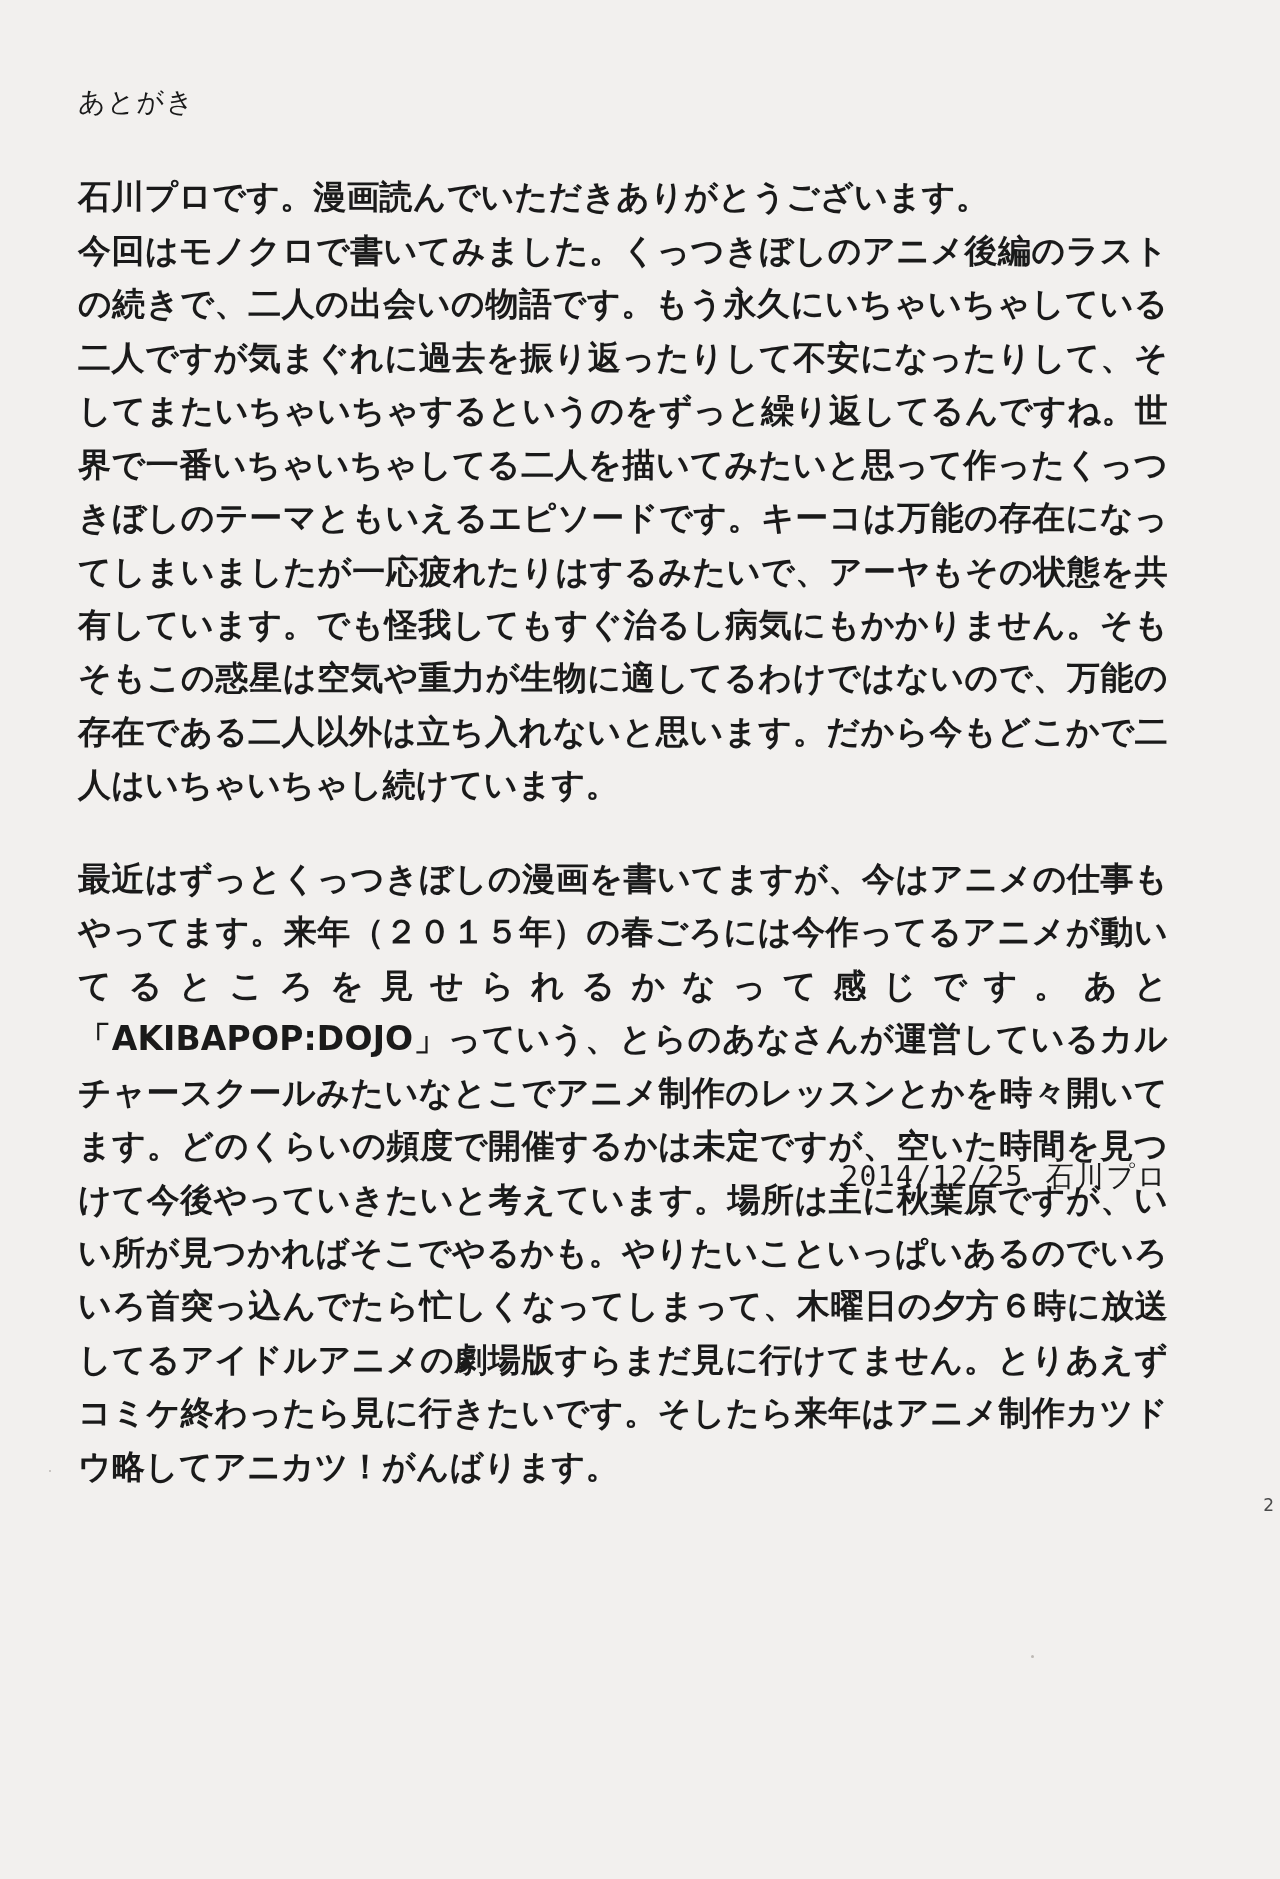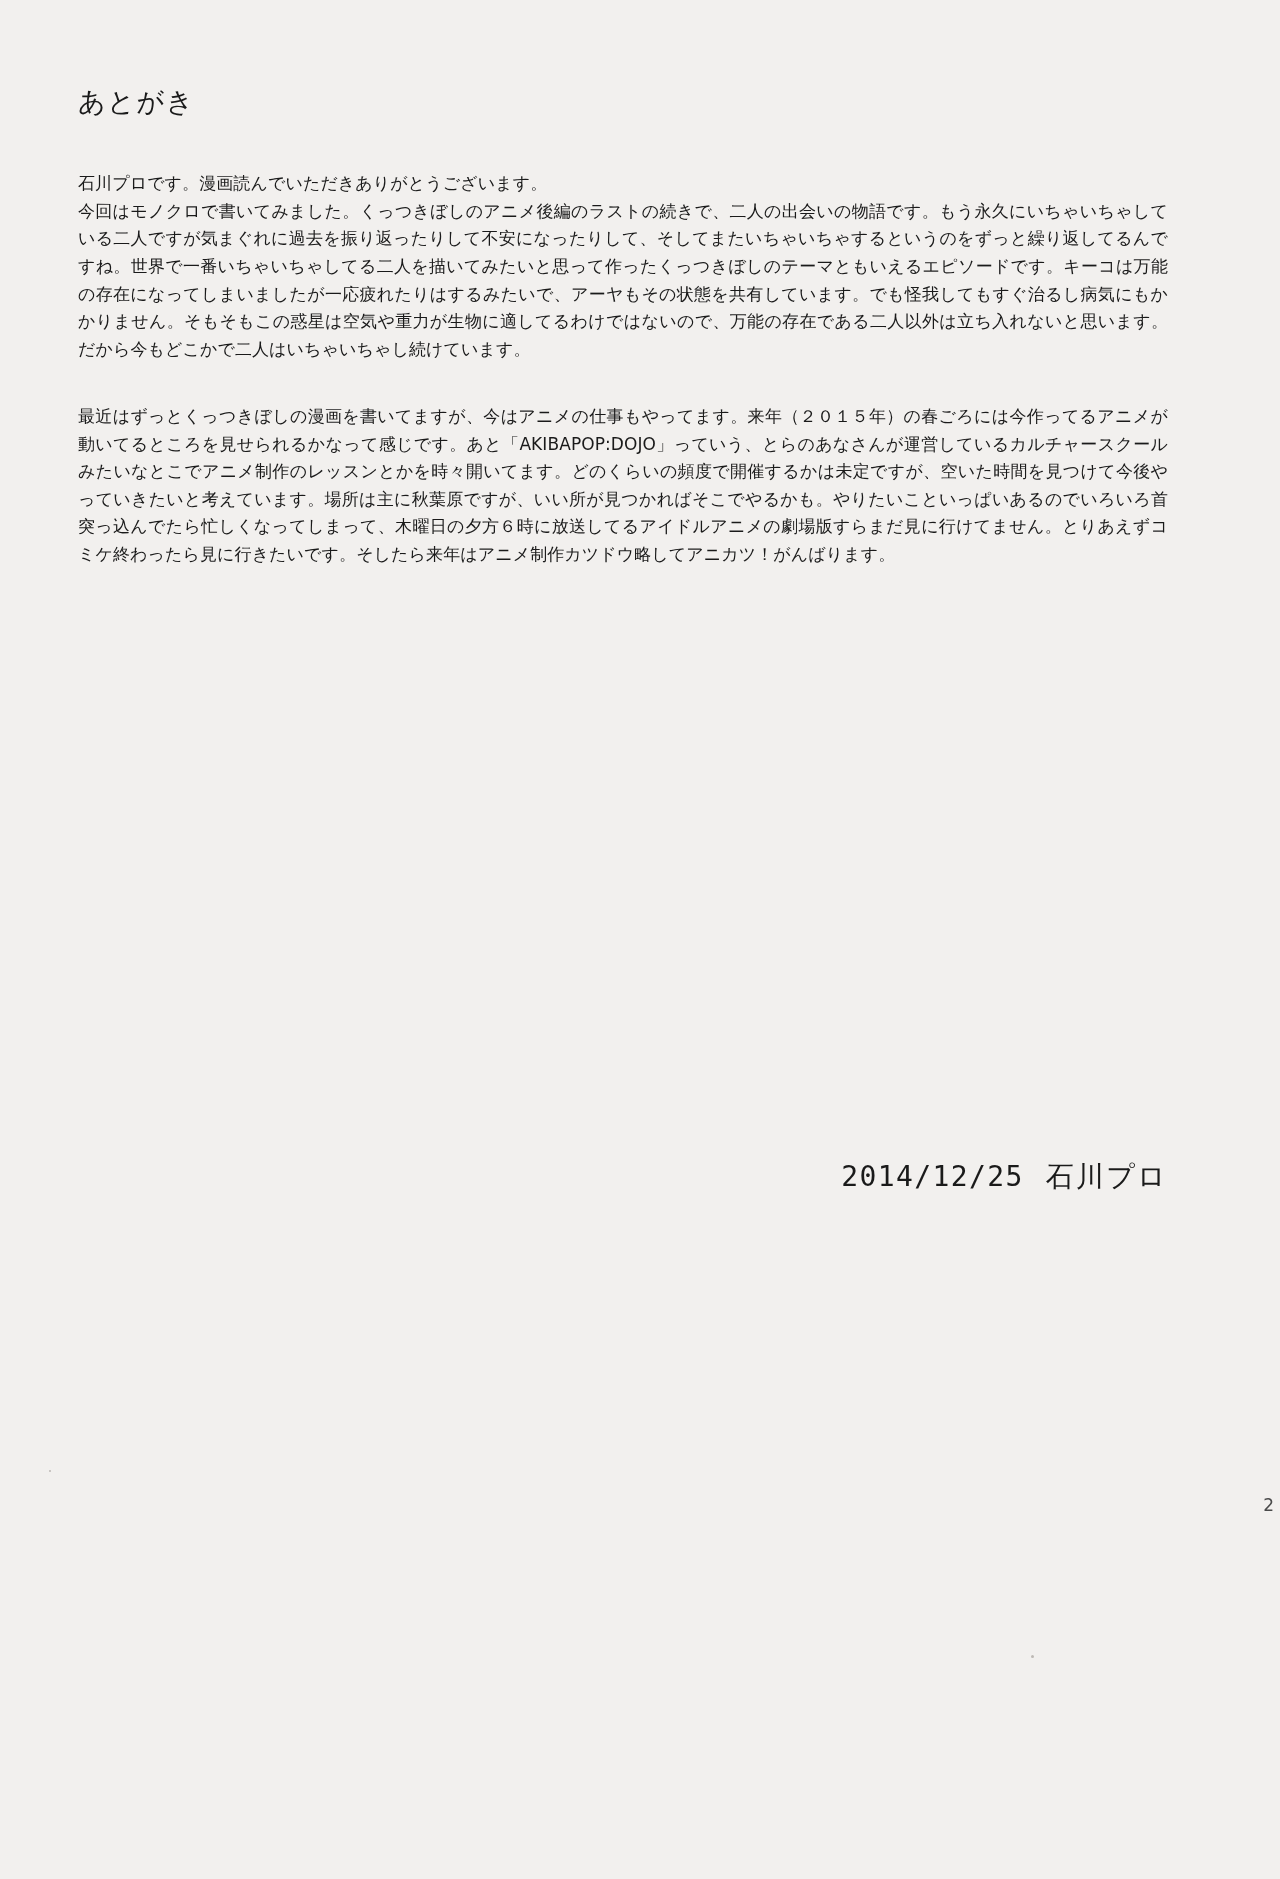--- a/index.html
+++ b/index.html
@@ -28,27 +28,28 @@
     width: 1090px;
   }
   .afterword-title {
     font-size: 27px;
     line-height: 1.2;
     letter-spacing: 0.06em;
     margin: 0 0 52px 0;
     font-weight: normal;
   }
   .para {
-    font-size: 17px;
+    font-size: 33px;
     line-height: 1.62;
     letter-spacing: 0.005em;
     margin: 0 0 40px 0;
     text-align: justify;
     text-justify: inter-character;
     white-space: pre-wrap;
+    font-weight: bold;
   }
   .para.last {
     margin-bottom: 0;
   }
   .signature {
     position: absolute;
     right: 112px;
     bottom: 300px;
     font-size: 28px;
     letter-spacing: 0.05em;

